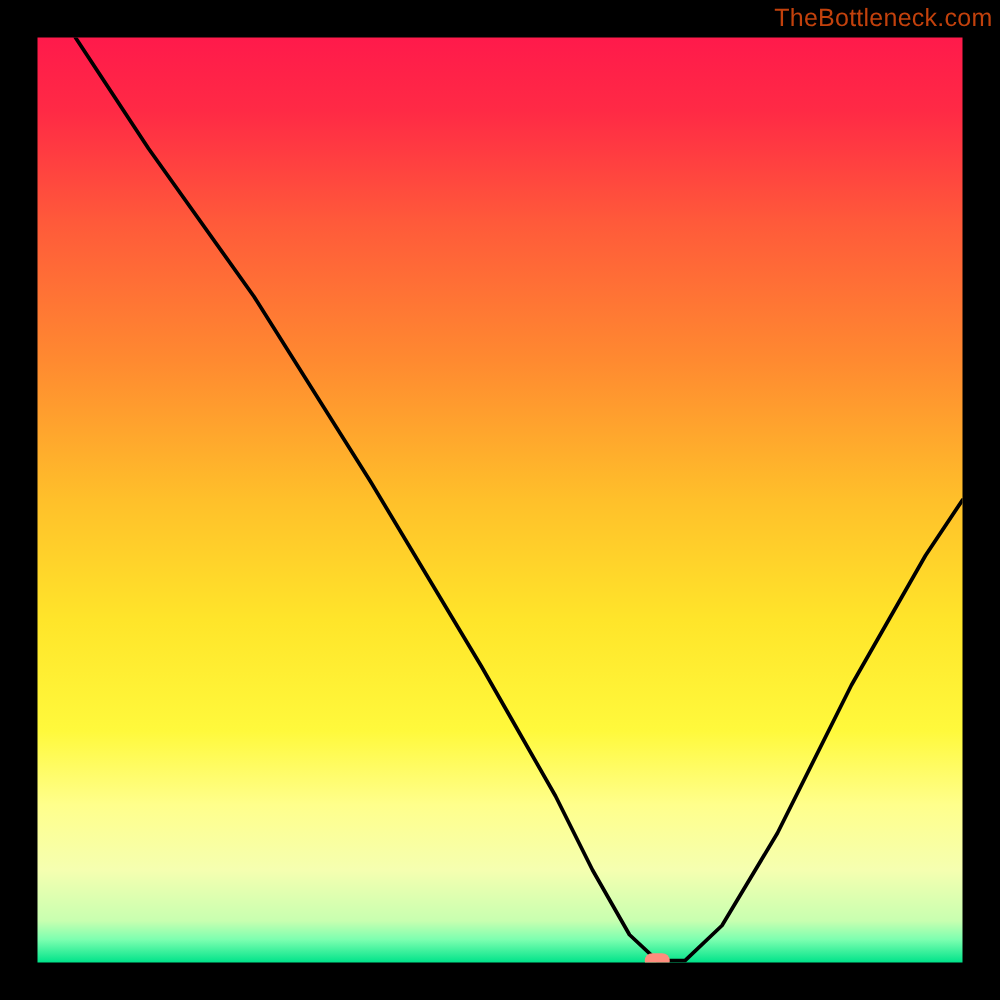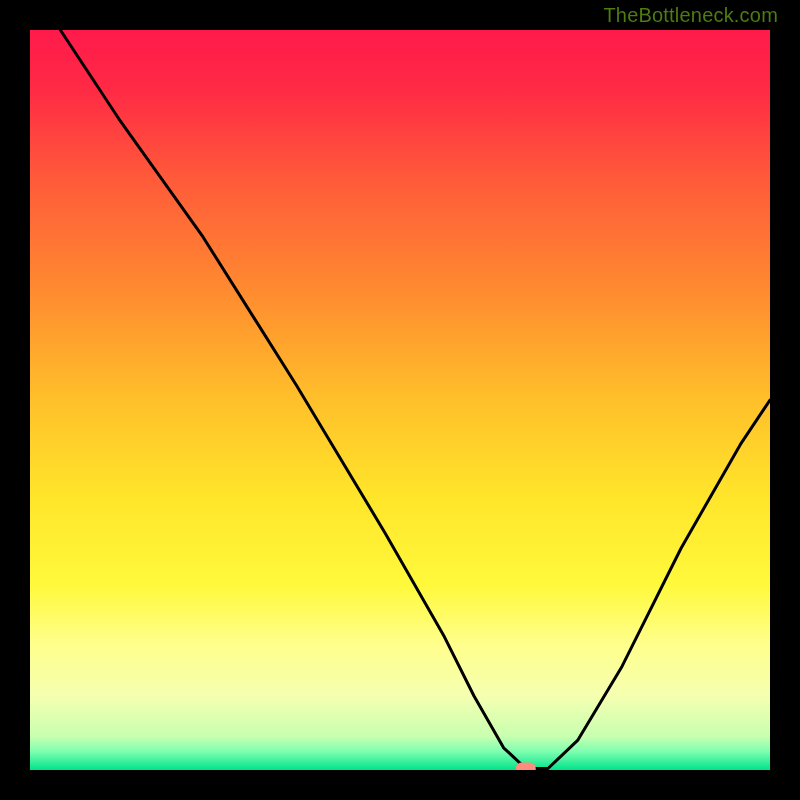--- a/index.html
+++ b/index.html
@@ -12,22 +12,22 @@
     font-family: Arial, Helvetica, sans-serif;
   }
   .stage {
     position: relative;
     width: 800px;
     height: 800px;
   }
   .watermark {
     position: absolute;
     top: 4px;
-    right: 22px;
-    color: #4d7c0f;
+    right: 6px;
+    color: #c2410c;
     font-size: 20px;
     font-weight: 500;
     letter-spacing: 0.2px;
     z-index: 10;
   }
   svg.chart {
     position: absolute;
     left: 0;
     top: 0;
   }

